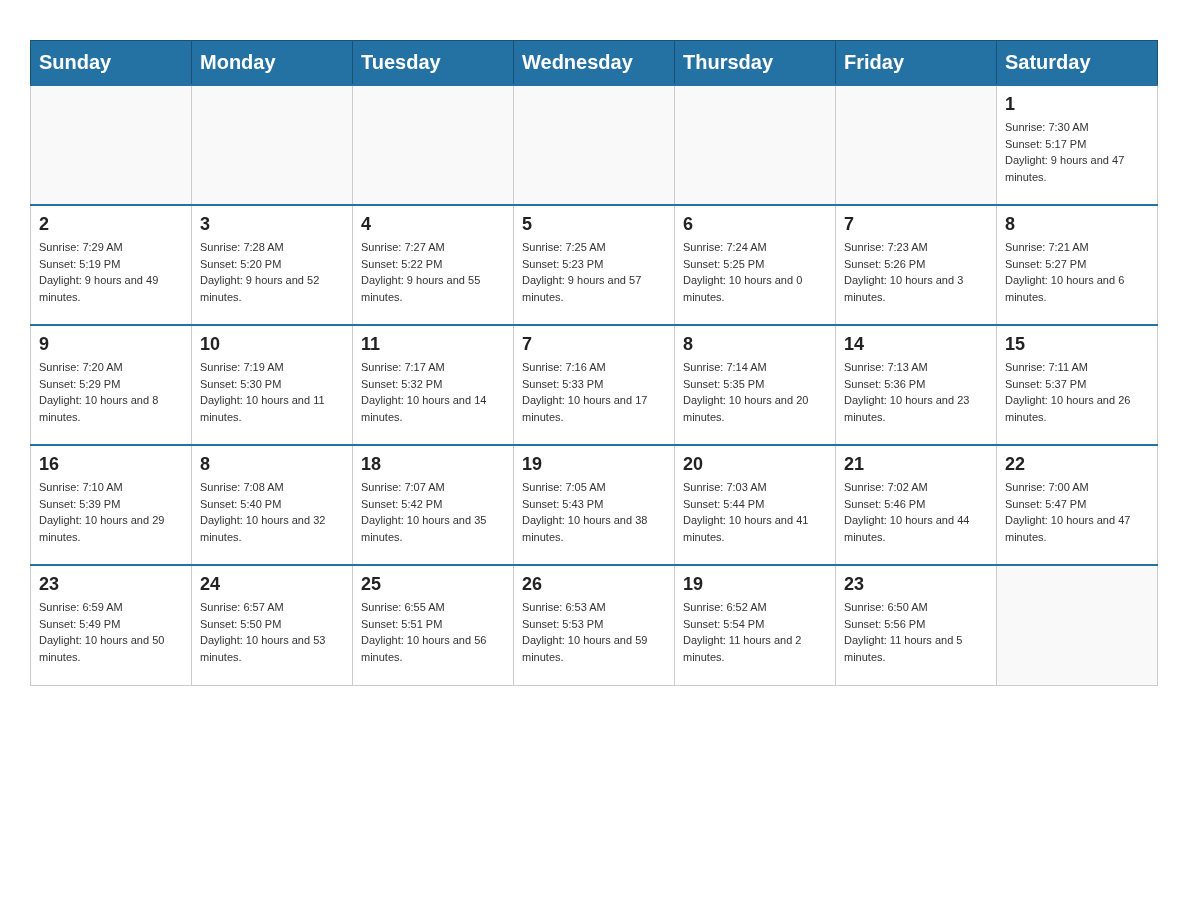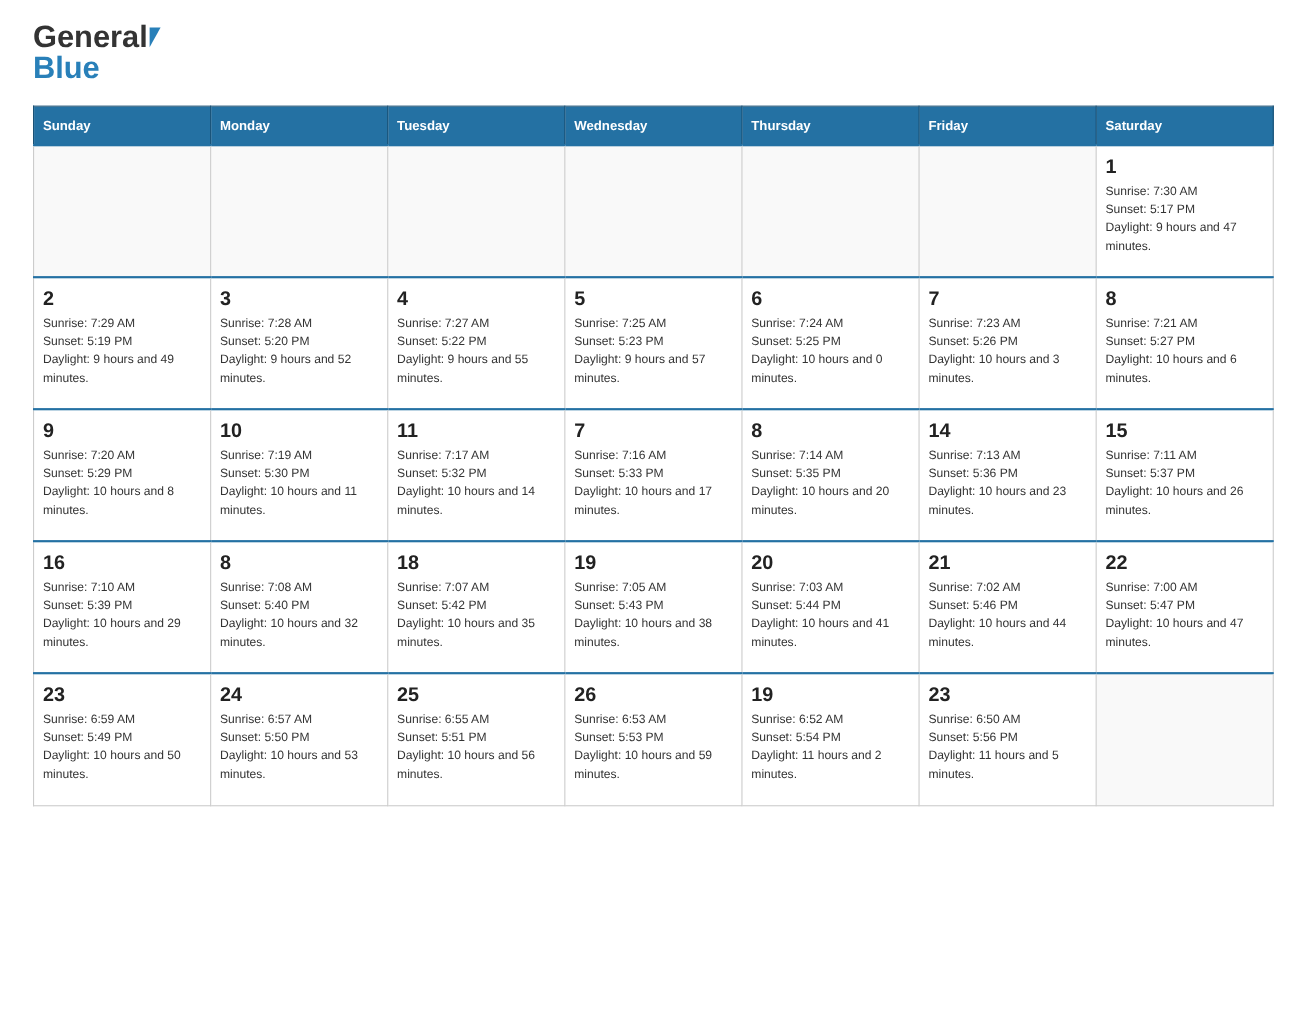--- a/index.html
+++ b/index.html
@@ -63,21 +63,21 @@
       margin-top: 4px;
     }
     .calendar-table {
       width: 100%;
       border-collapse: collapse;
       table-layout: fixed;
     }
     .calendar-table th {
       background-color: #2471a3;
       color: #fff;
-      font-size: 12px;
+      font-size: 20px;
       font-weight: bold;
       padding: 10px 8px;
       text-align: left;
       border: 1px solid #1a5276;
     }
     .calendar-table td {
       vertical-align: top;
       border: 1px solid #ccc;
       padding: 8px 8px 10px 8px;
       min-height: 100px;
@@ -101,27 +101,20 @@
       background: #fff;
     }
     .week-row td {
       border-top: 2px solid #2471a3;
     }
   </style>
 </head>
 <body>
 
 <div class="header-area">
-  <div class="logo">
-    <div class="logo-row">
-      <span class="logo-general">General</span>
-      <span class="logo-triangle"></span>
-    </div>
-    <span class="logo-blue">Blue</span>
-  </div>
   <div class="title-area">
   </div>
 </div>
 
 <table class="calendar-table">
   <thead>
     <tr>
     <th>Sunday</th>
         <th>Monday</th>
         <th>Tuesday</th>

